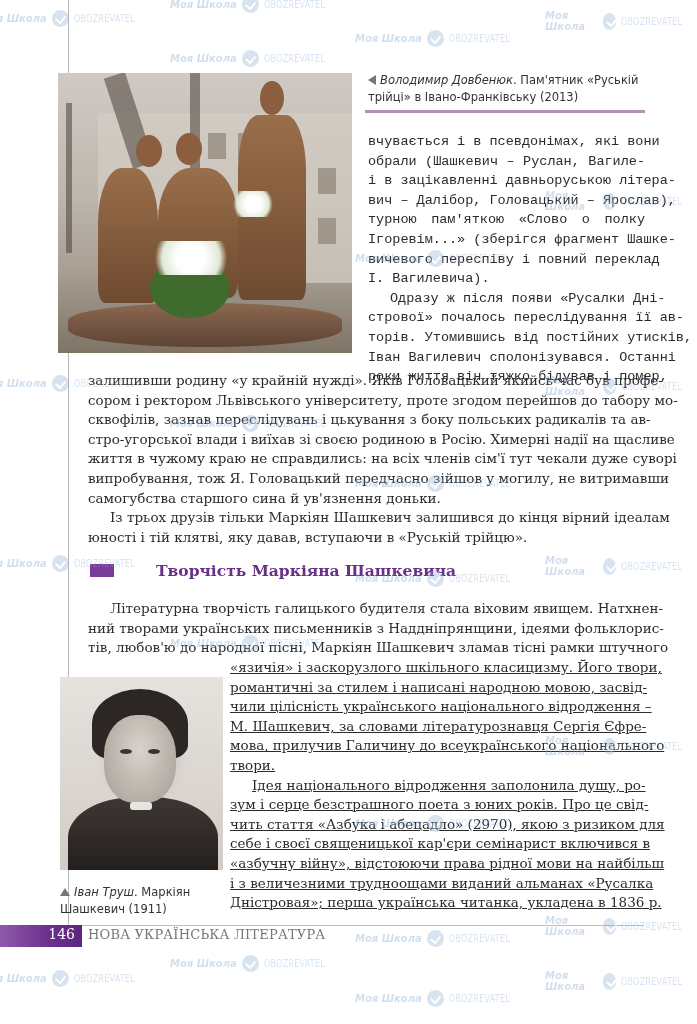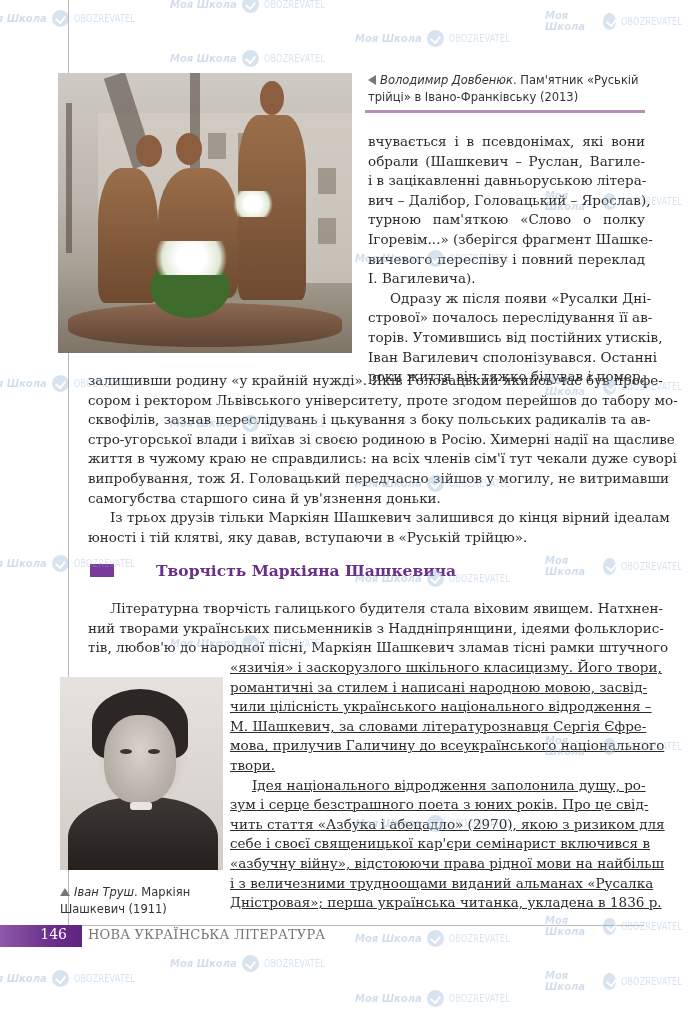--- a/index.html
+++ b/index.html
@@ -71,21 +71,21 @@
   .caption-bottom .tri { display: inline-block; width: 0; height: 0; border-left: 5px solid transparent; border-right: 5px solid transparent; border-bottom: 8px solid #777; margin-right: 4px; }
   .caption-bottom .author { font-style: italic; }
 
   
   .footer-rule { position: absolute; left: 82px; top: 925px; width: 562px; height: 1px; background: #bdbdbd; }
   .footer-tab {
     position: absolute; left: 0; top: 925px; width: 82px; height: 22px;
     background: linear-gradient(90deg, #8e5aa8 0%, #6b2f8d 60%, #5e2580 100%);
   }
   .page-number {
-    position: absolute; right: 15px; top: 1px; font-family: "DejaVu Serif", "Liberation Serif", serif;
+    position: absolute; right: 7px; top: 1px; font-family: "DejaVu Serif", "Liberation Serif", serif;
     font-size: 14px; color: #ffffff;
   }
   .footer-title {
     position: absolute; left: 88px; top: 927px; font-family: "DejaVu Serif", "Liberation Serif", serif;
     font-size: 13px; color: #777777; letter-spacing: 0.2px;
   }
 
   
   .wm { position: absolute; display: flex; align-items: center; gap: 5px; opacity: .35; pointer-events: none; }
   .wm .ws { font-family: "DejaVu Sans", "Liberation Sans", sans-serif; font-style: italic; font-weight: bold; font-size: 10px; color: #7fa3c8; }
@@ -117,21 +117,21 @@
   <div class="bush" style="left:92px;top:185px;width:80px;height:60px;"></div>
   <div class="flowers" style="left:88px;top:168px;width:90px;height:34px;"></div>
   <div class="flowers" style="left:172px;top:118px;width:46px;height:26px;"></div>
 </div>
 
 <div class="caption-top">
   <span class="tri"></span><span class="author">Володимир Довбенюк</span><span>. Пам'ятник «Руській трійці» в Івано-Франківську (2013)</span>
 </div>
 <div class="caption-bar"></div>
 
-<div class="txt right-col" style="top:132px;">
+<div class="txt right-col" style="top:132px;font-family:Liberation Mono, monospace;">
   <span class="line">вчувається і в псевдонімах, які вони</span>
   <span class="line">обрали (Шашкевич – Руслан, Вагиле-</span>
   <span class="line">і в зацікавленні давньоруською літера-</span>
   <span class="line">вич – Далібор, Головацький – Ярослав),</span>
   <span class="line">турною пам'яткою «Слово о полку</span>
   <span class="line">Ігоревім...» (зберігся фрагмент Шашке-</span>
   <span class="line">вичевого переспіву і повний переклад</span>
   <span class="line last">І. Вагилевича).</span>
   <span class="line indent">Одразу ж після появи «Русалки Дні-</span>
   <span class="line">стрової» почалось переслідування її ав-</span>

